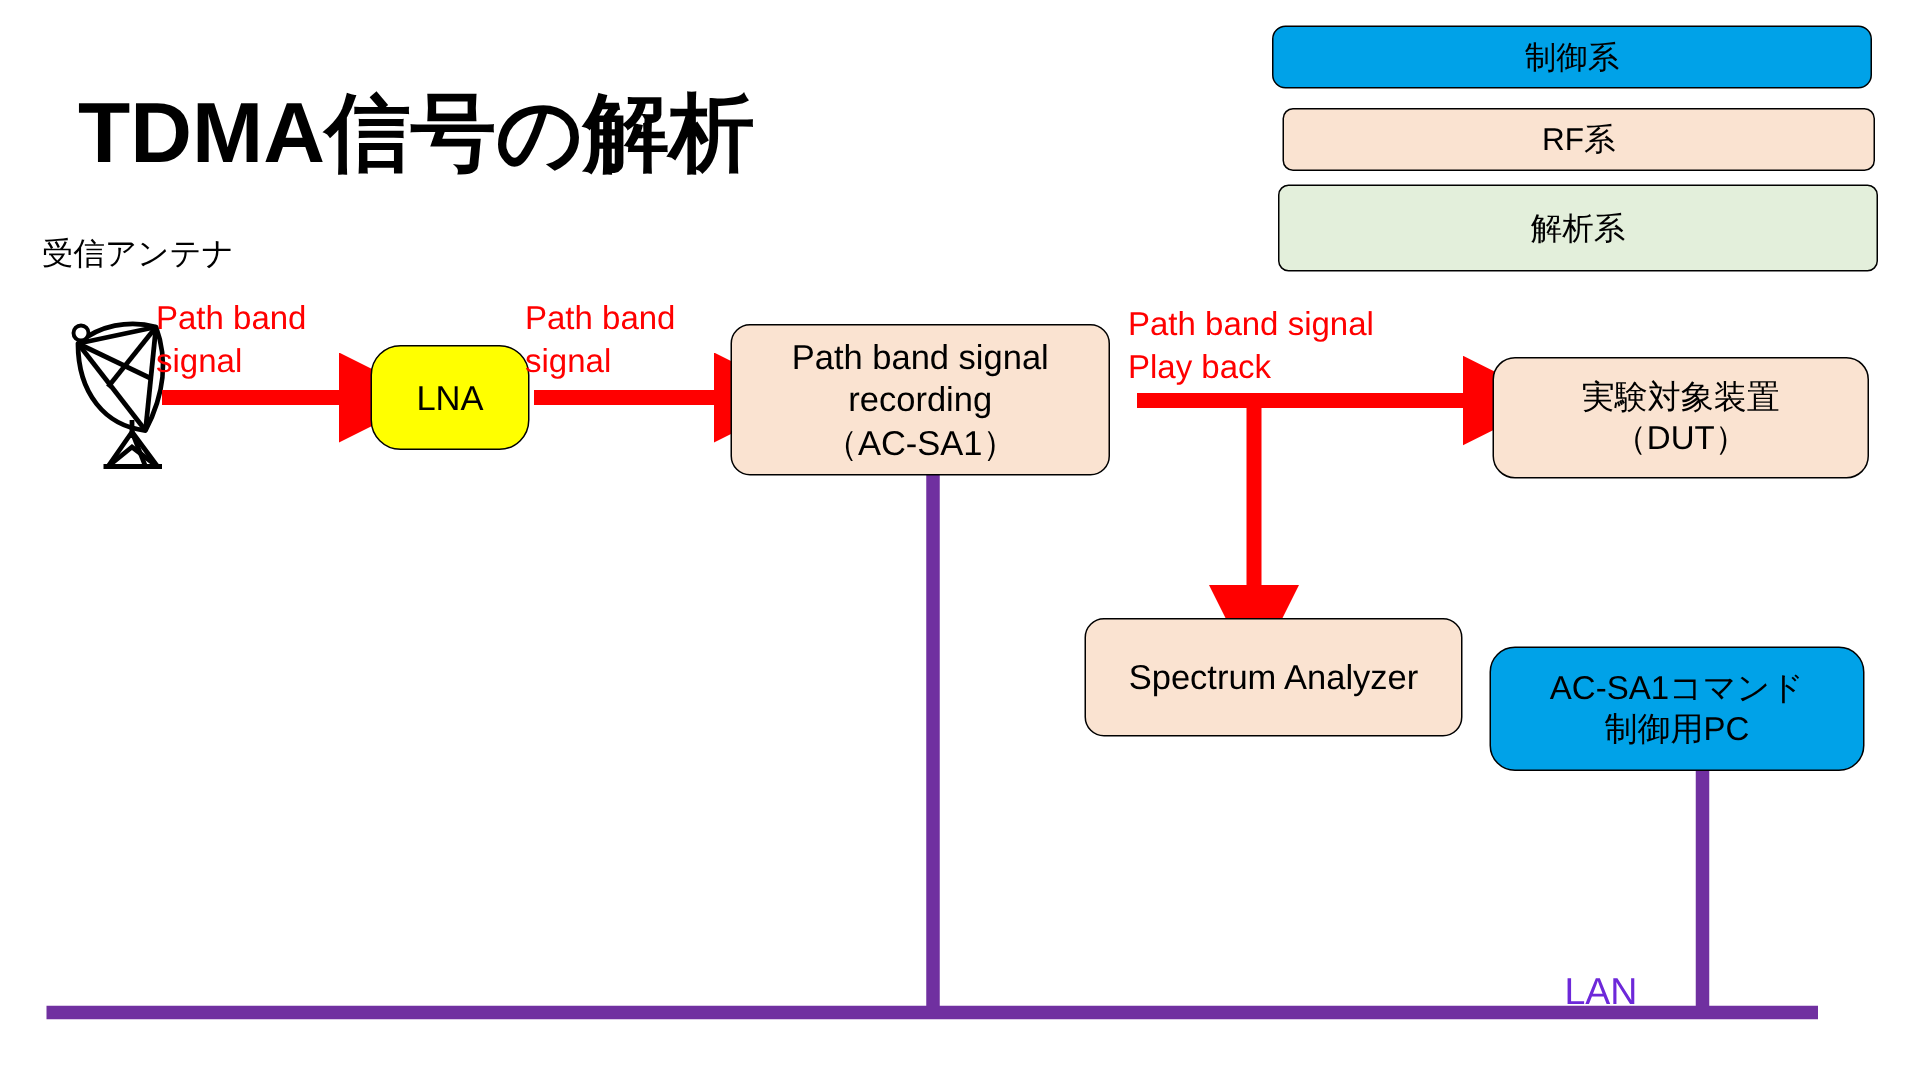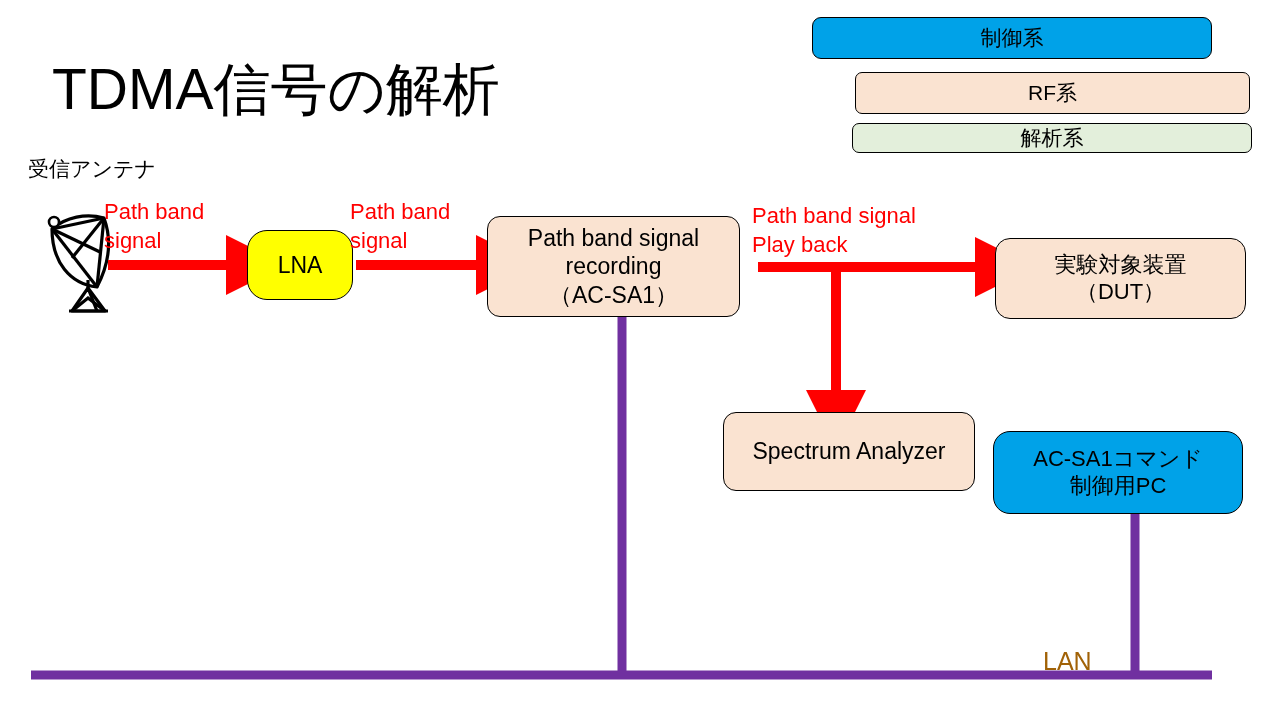--- a/index.html
+++ b/index.html
@@ -19,21 +19,21 @@
   }
 
   
   #title {
     position: absolute;
     left: 52px;
     top: 58px;
     font-size: 57px;
     line-height: 1.1;
     color: #000000;
-    font-weight: 400;
+    font-weight: 700;
     letter-spacing: 0px;
     white-space: nowrap;
   }
 
   
   #antenna-label {
     position: absolute;
     left: 28px;
     top: 155px;
     font-size: 21px;
@@ -48,30 +48,30 @@
     border: 1px solid #000000;
     border-radius: 7px;
     display: flex;
     align-items: center;
     justify-content: center;
     font-size: 21px;
     color: #000000;
     text-align: center;
   }
   #legend-control {
-    left: 812px; top: 17px; width: 400px; height: 42px;
+    left: 848px; top: 17px; width: 400px; height: 42px;
     background: #00A2E8;
     border-radius: 9px;
   }
   #legend-rf {
     left: 855px; top: 72px; width: 395px; height: 42px;
     background: #FAE3D1;
   }
   #legend-analysis {
-    left: 852px; top: 123px; width: 400px; height: 30px;
+    left: 852px; top: 123px; width: 400px; height: 58px;
     background: #E3EFDB;
   }
 
   
   .node {
     position: absolute;
     box-sizing: border-box;
     border: 1px solid #000000;
     display: flex;
     align-items: center;
@@ -124,21 +124,21 @@
   #label-sig1 { left: 104px; top: 198px; width: 134px; }
   #label-sig2 { left: 350px; top: 198px; width: 134px; }
   #label-sig3 { left: 752px; top: 202px; width: 222px; }
 
   
   #lan-label {
     position: absolute;
     left: 1043px;
     top: 647px;
     font-size: 25px;
-    color: #a16207;
+    color: #6d28d9;
     white-space: nowrap;
   }
 
   
   #vector-layer {
     position: absolute;
     left: 0; top: 0;
     width: 1280px; height: 720px;
     pointer-events: none;
   }

